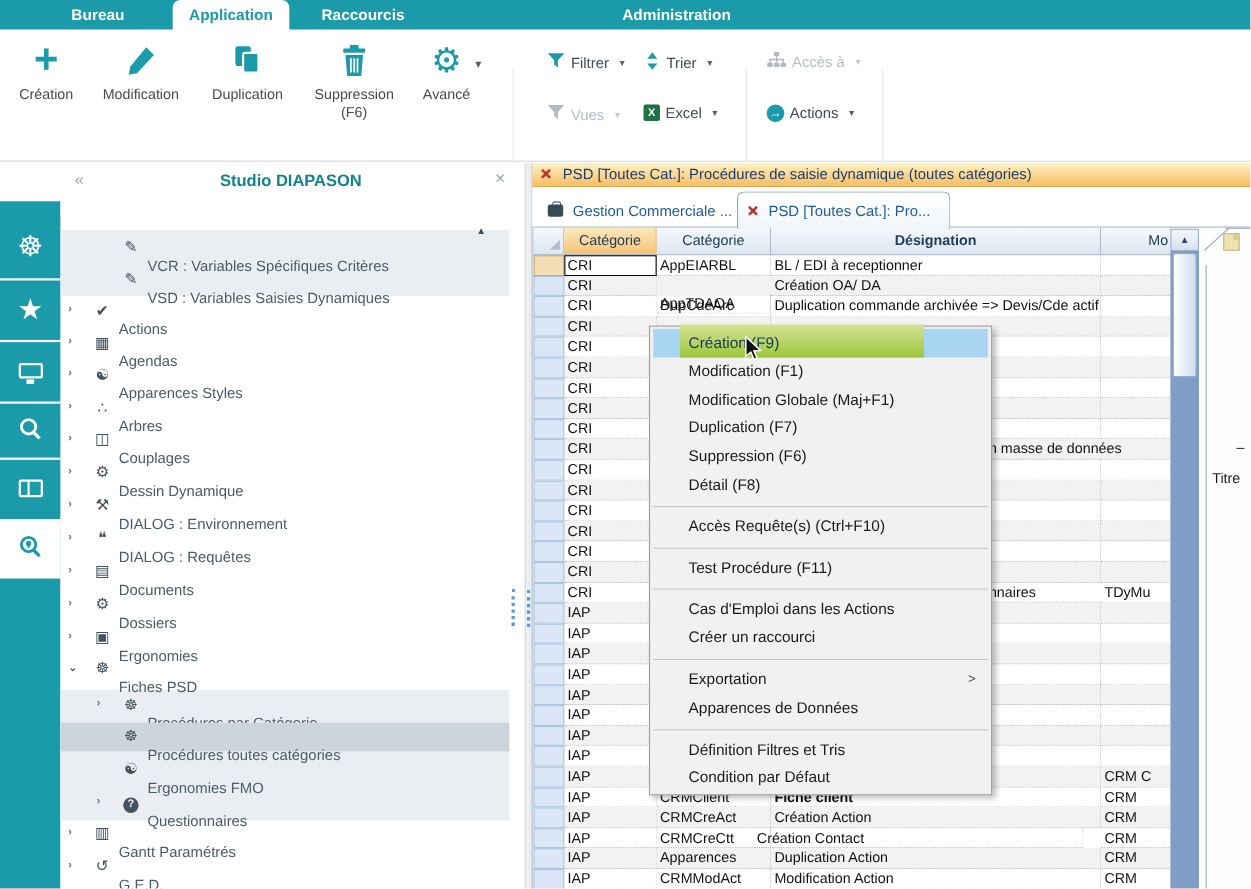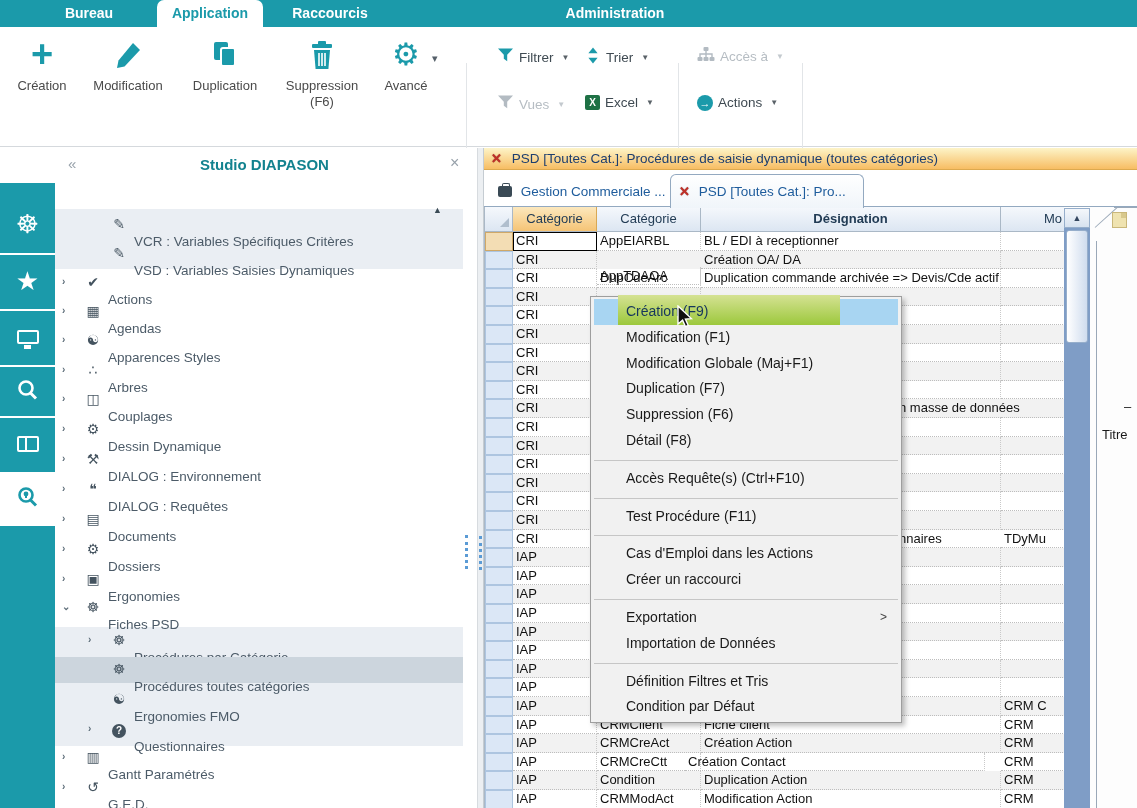--- a/index.html
+++ b/index.html
@@ -534,41 +534,41 @@
         <div class="gcell ind" data-interactable="true" style="left: 0px; width: 28px;"></div>
         <div class="gcell" data-interactable="true" style="left: 28px; width: 84px;">IAP</div>
         <div class="gcell" data-interactable="true" style="left: 112px; width: 104px;"></div>
         <div class="gcell" data-interactable="true" style="left: 216px; width: 300px;"></div>
         <div class="gcell" data-interactable="true" style="left: 516px; width: 64px;">CRM C</div>
       </div>
       <div class="grow" data-interactable="true" style="top: 508.6px;">
         <div class="gcell ind" data-interactable="true" style="left: 0px; width: 28px;"></div>
         <div class="gcell" data-interactable="true" style="left: 28px; width: 84px;">IAP</div>
         <div class="gcell" data-interactable="true" style="left: 112px; width: 104px;">CRMClient</div>
-        <div class="gcell" data-interactable="true" style="left: 216px; width: 300px;">Fiche client</div>
+        <div class="gcell" data-interactable="true" style="left: 216px; width: 300px; font-weight: bold;">Fiche client</div>
         <div class="gcell" data-interactable="true" style="left: 516px; width: 64px;">CRM</div>
       </div>
       <div class="grow alt" data-interactable="true" style="top: 527.2px;">
         <div class="gcell ind" data-interactable="true" style="left: 0px; width: 28px;"></div>
         <div class="gcell" data-interactable="true" style="left: 28px; width: 84px;">IAP</div>
         <div class="gcell" data-interactable="true" style="left: 112px; width: 104px;">CRMCreAct</div>
         <div class="gcell" data-interactable="true" style="left: 216px; width: 300px;">Création Action</div>
         <div class="gcell" data-interactable="true" style="left: 516px; width: 64px;">CRM</div>
       </div>
       <div class="grow" data-interactable="true" style="top: 545.8px;">
         <div class="gcell ind" data-interactable="true" style="left: 0px; width: 28px;"></div>
         <div class="gcell" data-interactable="true" style="left: 28px; width: 84px;">IAP</div>
         <div class="gcell" data-interactable="true" style="left: 112px; width: 104px;">CRMCreCtt</div>
         <div class="gcell" data-interactable="true" style="left: 200px; width: 300px;">Création Contact</div>
         <div class="gcell" data-interactable="true" style="left: 516px; width: 64px;">CRM</div>
       </div>
       <div class="grow alt" data-interactable="true" style="top: 564.4px;">
         <div class="gcell ind" data-interactable="true" style="left: 0px; width: 28px;"></div>
         <div class="gcell" data-interactable="true" style="left: 28px; width: 84px;">IAP</div>
-        <div class="gcell" data-interactable="true" style="left: 112px; width: 104px;">Condition</div>
+        <div class="gcell" data-interactable="true" style="left: 112px; width: 104px;">Apparences</div>
         <div class="gcell" data-interactable="true" style="left: 216px; width: 300px;">Duplication Action</div>
         <div class="gcell" data-interactable="true" style="left: 516px; width: 64px;">CRM</div>
       </div>
       <div class="grow" data-interactable="true" style="top: 583px;">
         <div class="gcell ind" data-interactable="true" style="left: 0px; width: 28px;"></div>
         <div class="gcell" data-interactable="true" style="left: 28px; width: 84px;">IAP</div>
         <div class="gcell" data-interactable="true" style="left: 112px; width: 104px;">CRMModAct</div>
         <div class="gcell" data-interactable="true" style="left: 216px; width: 300px;">Modification Action</div>
         <div class="gcell" data-interactable="true" style="left: 516px; width: 64px;">CRM</div>
       </div>
@@ -596,21 +596,21 @@
       <div class="cmenu-item" data-interactable="true"><span class="cm-text" data-interactable="false">Détail (F8)</span></div>
       <div class="cmenu-sep" data-interactable="false"></div>
       <div class="cmenu-item" data-interactable="true"><span class="cm-text" data-interactable="false">Accès Requête(s) (Ctrl+F10)</span></div>
       <div class="cmenu-sep" data-interactable="false"></div>
       <div class="cmenu-item" data-interactable="true"><span class="cm-text" data-interactable="false">Test Procédure (F11)</span></div>
       <div class="cmenu-sep" data-interactable="false"></div>
       <div class="cmenu-item" data-interactable="true"><span class="cm-text" data-interactable="false">Cas d'Emploi dans les Actions</span></div>
       <div class="cmenu-item" data-interactable="true"><span class="cm-text" data-interactable="false">Créer un raccourci</span></div>
       <div class="cmenu-sep" data-interactable="false"></div>
       <div class="cmenu-item" data-interactable="true"><span class="cm-text" data-interactable="false">Exportation</span><span class="cm-sub" data-interactable="false">&gt;</span></div>
-      <div class="cmenu-item" data-interactable="true"><span class="cm-text" data-interactable="false">Importation de Données</span></div>
+      <div class="cmenu-item" data-interactable="true"><span class="cm-text" data-interactable="false">Apparences de Données</span></div>
       <div class="cmenu-sep" data-interactable="false"></div>
       <div class="cmenu-item" data-interactable="true"><span class="cm-text" data-interactable="false">Définition Filtres et Tris</span></div>
       <div class="cmenu-item" data-interactable="true"><span class="cm-text" data-interactable="false">Condition par Défaut</span></div>
     </div>
 
   <svg id="cursor" width="18" height="24" data-interactable="false">
     <path d="M2,1 L2,19 L6.6,15.2 L9.4,21.6 L12.2,20.3 L9.4,14.1 L15.4,13.6 Z" fill="#111" stroke="#fff" stroke-width="1.4"></path>
   </svg>
 </div>
 

